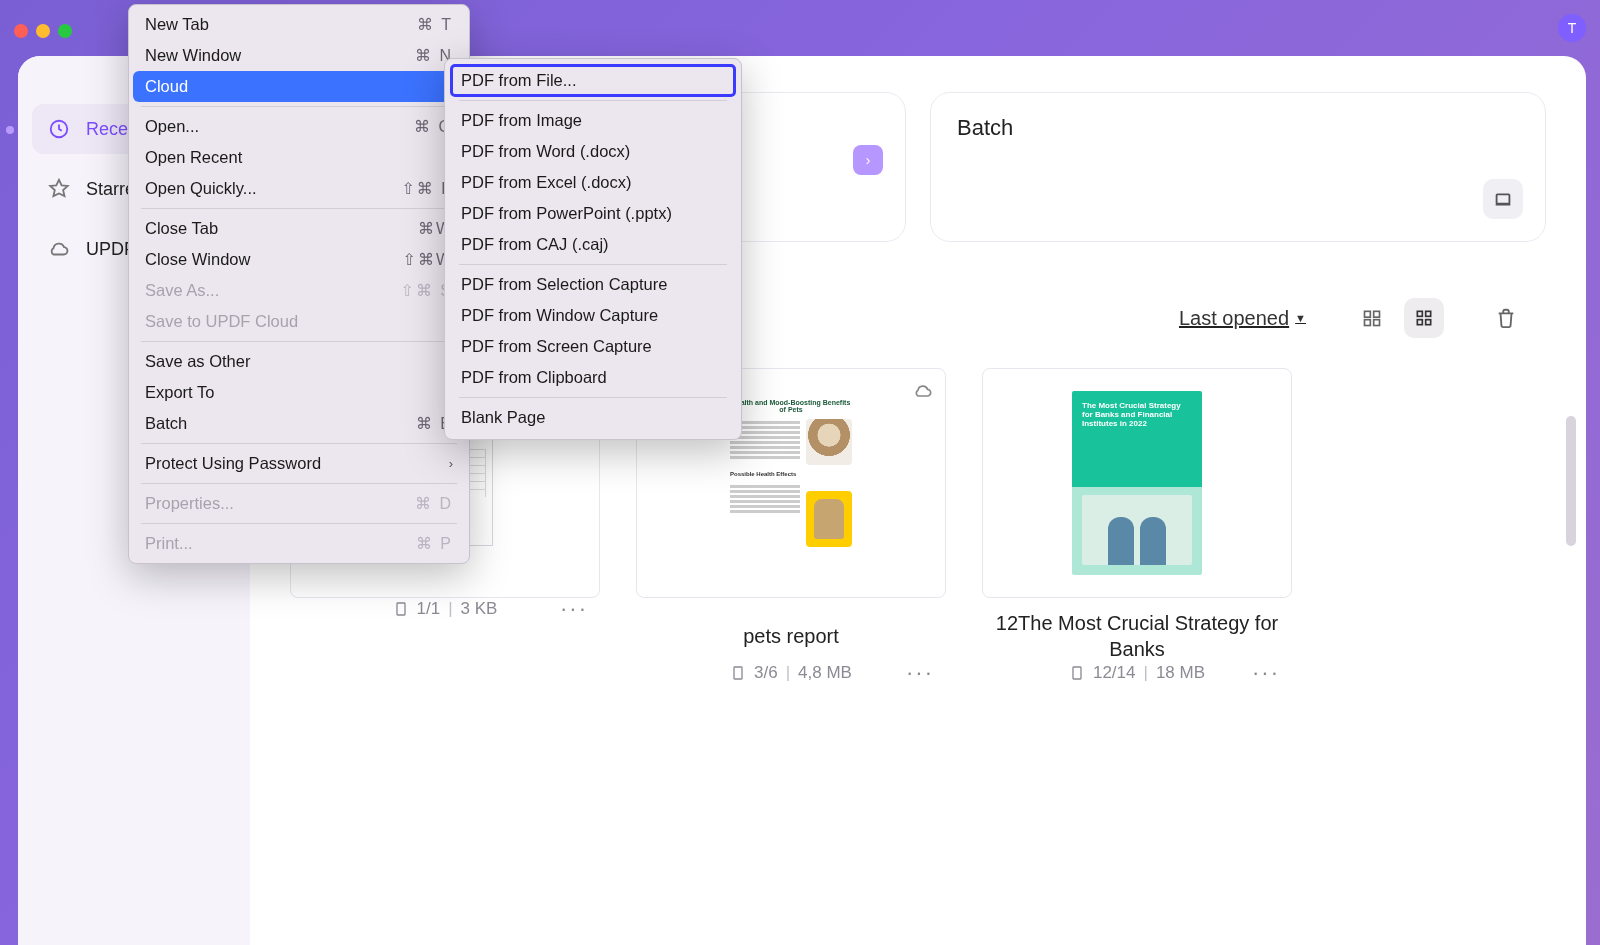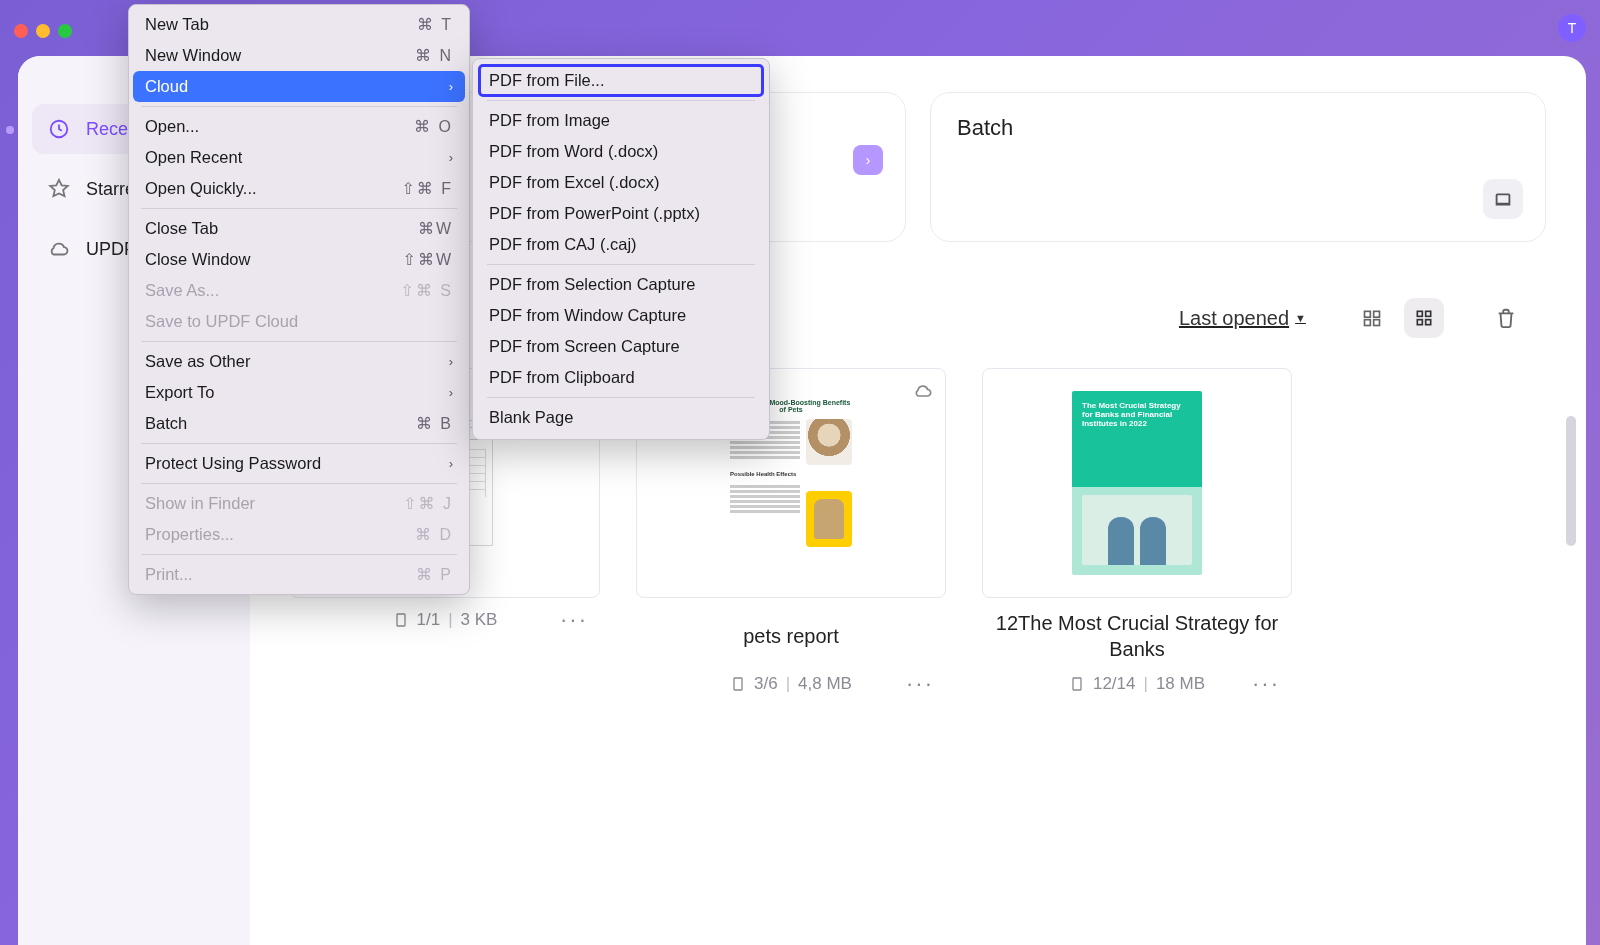--- a/index.html
+++ b/index.html
@@ -192,21 +192,21 @@
   }
   .doc-title {
     margin-top: 12px;
     text-align: center;
     font-size: 20px;
     line-height: 1.3;
     min-height: 52px;
     display:flex; align-items:center; justify-content:center;
   }
   .doc-meta {
-    margin-top: 12px;
+    margin-top: 1px;
     display: flex;
     align-items: center;
     justify-content: center;
     gap: 8px;
     color: #8c8a94;
     font-size: 17px;
     position: relative;
   }
   .doc-meta .sep { color:#c1bfc9; }
   .doc-meta svg { width: 16px; height:16px; }
@@ -268,21 +268,21 @@
   .menu-item.selected .chev { color:#fff; }
   .menu-sep {
     height: 1px;
     background: #d3cdd9;
     margin: 4px 8px;
   }
 
   .submenu {
     position: absolute;
     top: 58px;
-    left: 472px;
+    left: 444px;
     width: 298px;
     background: #ece7ef;
     border: 1px solid #c8c2cf;
     border-radius: 8px;
     box-shadow: 0 12px 40px rgba(0,0,0,.25);
     padding: 6px;
     z-index: 101;
     font-size: 16.5px;
   }
   .submenu .menu-item { padding: 6px 10px; }
@@ -616,24 +616,20 @@
       <span>Batch</span>
       <span class="shortcut">⌘ B</span>
     </div>
     <div class="menu-sep"></div>
     <div class="menu-item">
       <span>Protect Using Password</span>
       <span class="chev">›</span>
     </div>
     <div class="menu-sep"></div>
     <div class="menu-item disabled">
-      <span>Show in Finder</span>
-      <span class="shortcut">⇧⌘ J</span>
-    </div>
-    <div class="menu-item disabled">
       <span>Properties...</span>
       <span class="shortcut">⌘ D</span>
     </div>
     <div class="menu-sep"></div>
     <div class="menu-item disabled">
       <span>Print...</span>
       <span class="shortcut">⌘ P</span>
     </div>
   </div>
 

